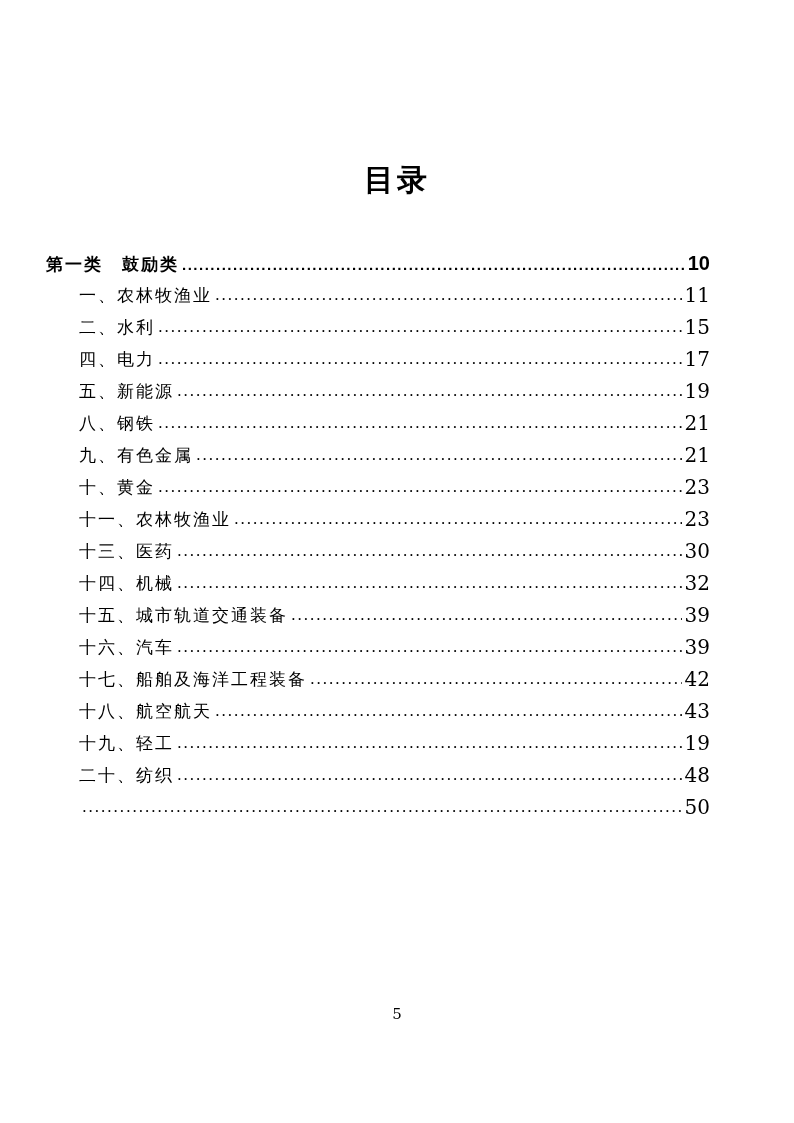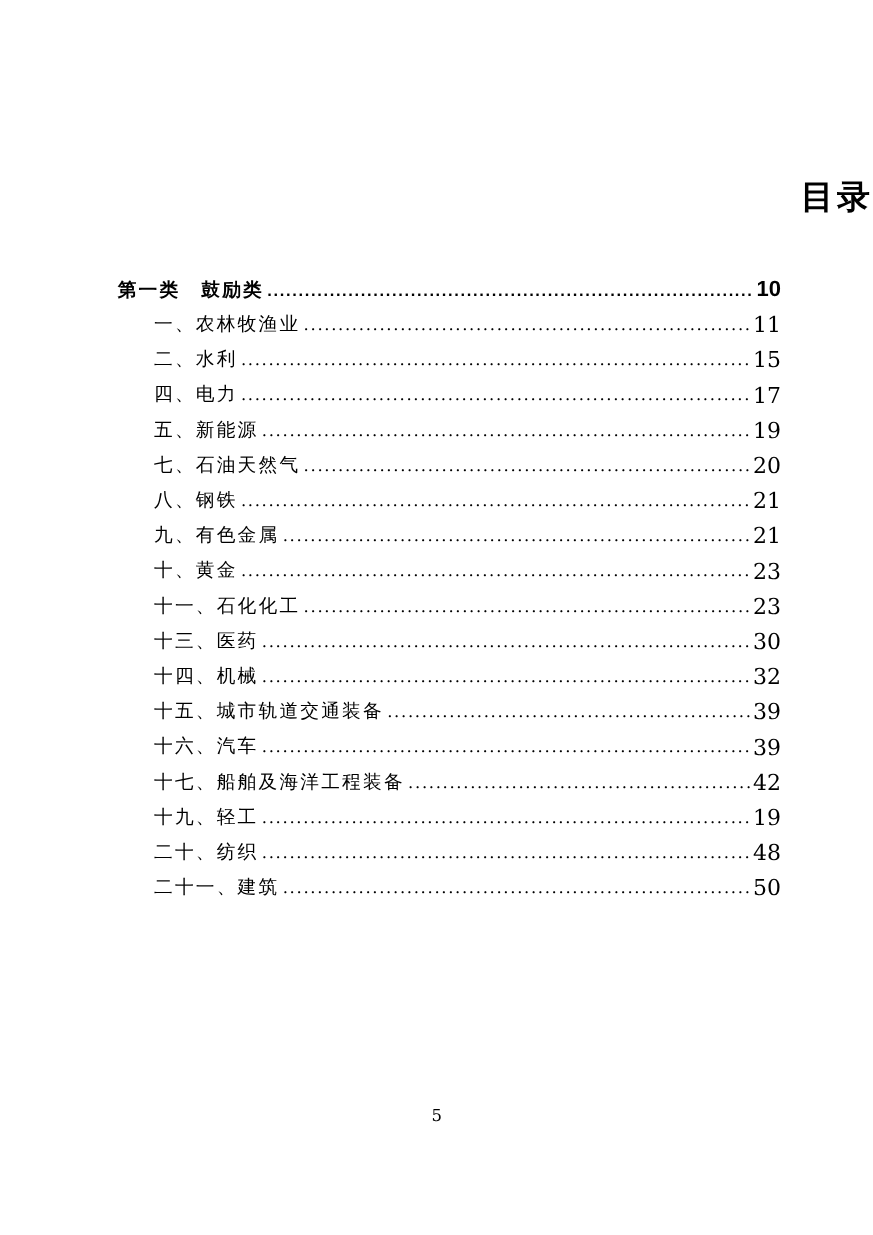--- a/index.html
+++ b/index.html
@@ -12,30 +12,30 @@
     width: 794px;
     height: 1123px;
     background: #ffffff;
     color: #000000;
     font-family: "DejaVu Serif", serif;
     overflow: hidden;
     box-sizing: border-box;
   }
   .doc-title {
     padding-top: 165px;
-    text-align: right;
+    text-align: center;
     font-family: "Liberation Sans", sans-serif;
     font-weight: bold;
     font-size: 30px;
     letter-spacing: 3px;
     line-height: 1;
   }
   .toc {
     margin-top: 52px;
-    padding-left: 107px;
+    padding-left: 46px;
     padding-right: 84px;
   }
   .toc-row {
     display: flex;
     align-items: baseline;
     height: 32px;
     font-size: 17px;
     line-height: 32px;
   }
   .toc-row.h1 {
@@ -109,46 +109,41 @@
       <span class="toc-page">17</span>
     </div>
 
     <div class="toc-row sub">
       <span class="toc-title">五、新能源</span>
       <span class="leader"></span>
       <span class="toc-page">19</span>
     </div>
 
 
-    <div class="toc-row sub">
-      <span class="toc-title">七、石油天然气</span>
-      <span class="leader"></span>
-      <span class="toc-page">20</span>
-    </div>
 
     <div class="toc-row sub">
       <span class="toc-title">八、钢铁</span>
       <span class="leader"></span>
       <span class="toc-page">21</span>
     </div>
 
     <div class="toc-row sub">
       <span class="toc-title">九、有色金属</span>
       <span class="leader"></span>
       <span class="toc-page">21</span>
     </div>
 
     <div class="toc-row sub">
       <span class="toc-title">十、黄金</span>
       <span class="leader"></span>
       <span class="toc-page">23</span>
     </div>
 
     <div class="toc-row sub">
-      <span class="toc-title">十一、石化化工</span>
+      <span class="toc-title">十一、农林牧渔业</span>
       <span class="leader"></span>
       <span class="toc-page">23</span>
     </div>
 
 
     <div class="toc-row sub">
       <span class="toc-title">十三、医药</span>
       <span class="leader"></span>
       <span class="toc-page">30</span>
     </div>
@@ -170,35 +165,39 @@
       <span class="leader"></span>
       <span class="toc-page">39</span>
     </div>
 
     <div class="toc-row sub">
       <span class="toc-title">十七、船舶及海洋工程装备</span>
       <span class="leader"></span>
       <span class="toc-page">42</span>
     </div>
 
+    <div class="toc-row sub">
+      <span class="toc-title">十八、航空航天</span>
+      <span class="leader"></span>
+      <span class="toc-page">43</span>
+    </div>
 
     <div class="toc-row sub">
       <span class="toc-title">十九、轻工</span>
       <span class="leader"></span>
       <span class="toc-page">19</span>
     </div>
 
     <div class="toc-row sub">
       <span class="toc-title">二十、纺织</span>
       <span class="leader"></span>
       <span class="toc-page">48</span>
     </div>
 
     <div class="toc-row sub">
-      <span class="toc-title">二十一、建筑</span>
       <span class="leader"></span>
       <span class="toc-page">50</span>
     </div>
 
   </div>
 
   <div class="footer-page-number">5</div>
 
 </div>
 

